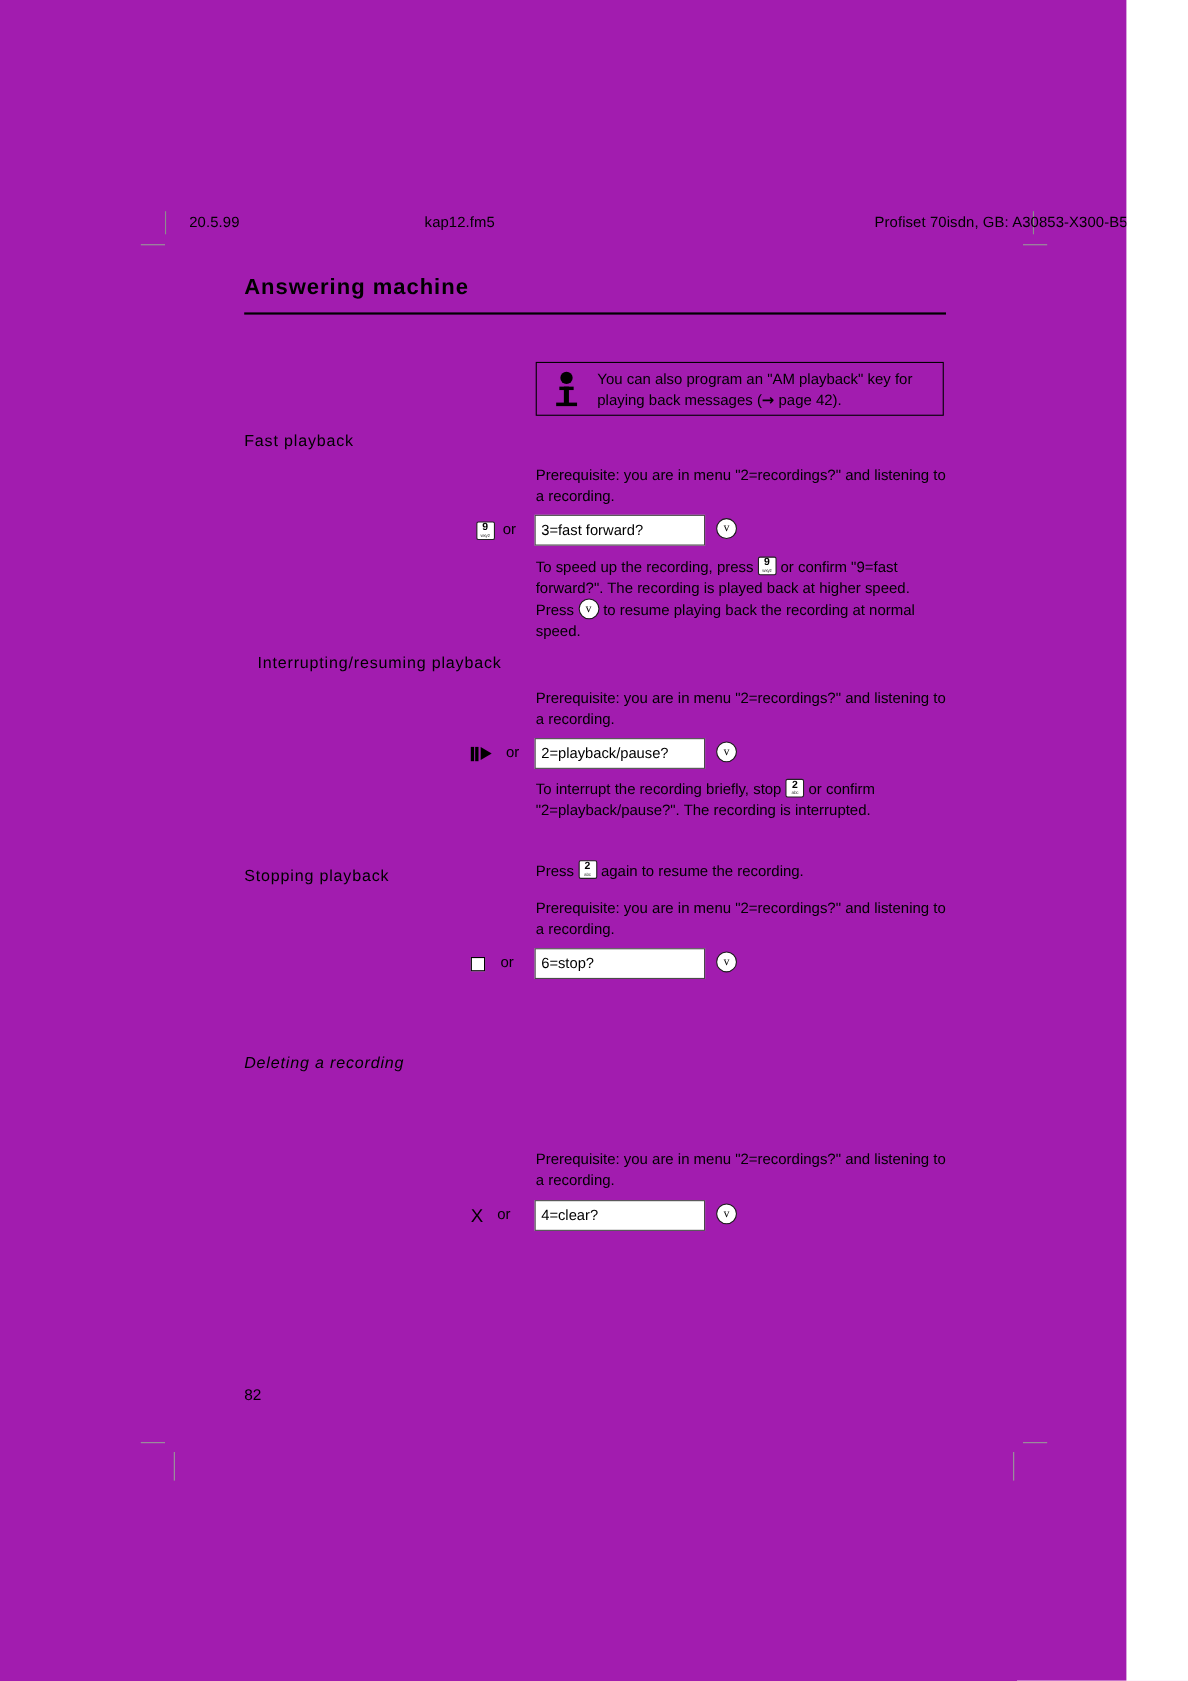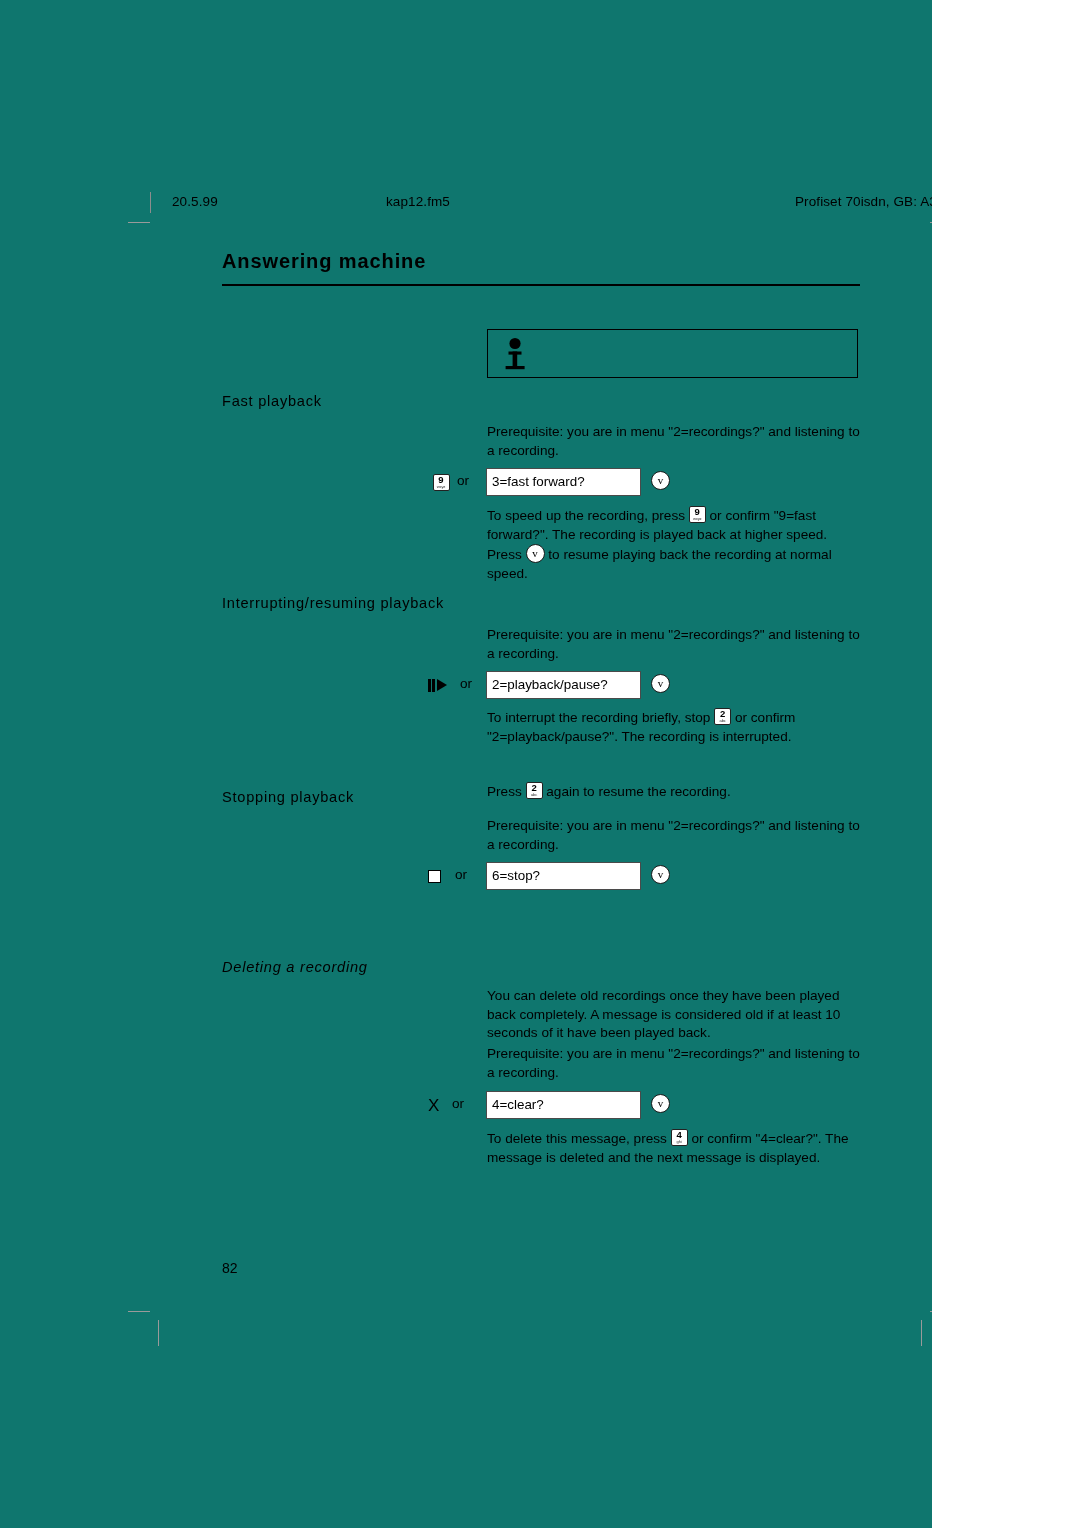--- a/index.html
+++ b/index.html
@@ -2,23 +2,23 @@
 <html><head>
 <meta charset="utf-8">
 <style>
   html, body {
     margin: 0;
     padding: 0;
     background: #ffffff;
   }
   .page {
     position: relative;
-    width: 932px;
+    width: 1024px;
     height: 1528px;
-    background: #0f766e;
+    background: #a21caf;
     font-family: "Liberation Sans", sans-serif;
     color: #000000;
     overflow: hidden;
   }
 
   
   .crop {
     position: absolute;
     background: #9a9a9a;
   }
@@ -277,20 +277,24 @@
 
   <div class="note-box">
     <div class="note-icon">
       <svg width="30" height="36" viewBox="0 0 30 36" aria-hidden="true">
         <circle cx="13" cy="6.5" r="5.6" fill="#000"></circle>
         <rect x="6.5" y="14.5" width="13" height="3.1" fill="#000"></rect>
         <rect x="10.6" y="14.5" width="4.6" height="15" fill="#000"></rect>
         <rect x="3.6" y="29" width="19" height="3.2" fill="#000"></rect>
       </svg>
     </div>
+    <div class="note-text">
+      <span>You can also program an "AM playback" key for</span><br>
+      <span>playing back messages (</span><span class="arrow-glyph">→</span><span> page 42).</span>
+    </div>
   </div>
 
   <div class="sec-head" style="top:393px;">Fast playback</div>
   <div class="para" style="top:423px;">Prerequisite: you are in menu "2=recordings?" and listening to a recording.</div>
 
   <div class="action-row" style="left:428px; top:470px;">
     <div class="act-icon">
       <span class="key-icon">
         <span class="kd">9</span>
         <span class="kl">wxyz</span>
@@ -300,21 +304,21 @@
     <div class="display-box">
       <span>3=fast forward?</span>
     </div>
     <div class="confirm-slot">
       <span class="confirm-icon"><span class="cv">v</span></span>
     </div>
   </div>
 
   <div class="para" style="top:506px;"><span>To speed up the recording, press </span><span class="key-icon"><span class="kd">9</span><span class="kl">wxyz</span></span><span> or confirm "9=fast forward?". The recording is played back at higher speed. Press </span><span class="confirm-icon"><span class="cv">v</span></span><span> to resume playing back the recording at normal speed.</span></div>
 
-  <div class="sec-head" style="top:595px;">Interrupting/resuming playback</div>
+  <div class="sec-head" style="top:595px;margin-left:12px;">Interrupting/resuming playback</div>
   <div class="para" style="top:626px;">Prerequisite: you are in menu "2=recordings?" and listening to a recording.</div>
 
   <div class="action-row" style="left:428px; top:673px;">
     <div class="act-icon" style="justify-content:flex-start;">
       <span class="pause-play-icon">
         <span class="bar"></span>
         <span class="bar"></span>
         <span class="tri"></span>
       </span>
     </div>
@@ -342,33 +346,31 @@
     <div class="display-box">
       <span>6=stop?</span>
     </div>
     <div class="confirm-slot">
       <span class="confirm-icon"><span class="cv">v</span></span>
     </div>
   </div>
 
 
   <div class="sec-head" style="top:959px;font-style:italic;">Deleting a recording</div>
-  <div class="para" style="top:987px;">You can delete old recordings once they have been played back completely. A message is considered old if at least 10 seconds of it have been played back.</div>
   <div class="para" style="top:1045px;">Prerequisite: you are in menu "2=recordings?" and listening to a recording.</div>
 
   <div class="action-row" style="left:428px; top:1093px;">
     <div class="act-icon" style="justify-content:flex-start;">
       <span class="x-icon">X</span>
     </div>
     <div class="act-or" style="left:24px;">or</div>
     <div class="display-box">
       <span>4=clear?</span>
     </div>
     <div class="confirm-slot">
       <span class="confirm-icon"><span class="cv">v</span></span>
     </div>
   </div>
 
-  <div class="para" style="top:1129px;"><span>To delete this message, press </span><span class="key-icon"><span class="kd">4</span><span class="kl">ghi</span></span><span> or confirm "4=clear?". The message is deleted and the next message is displayed.</span></div>
 
   <div class="folio">82</div>
 
 </div>
 
 </body></html>

